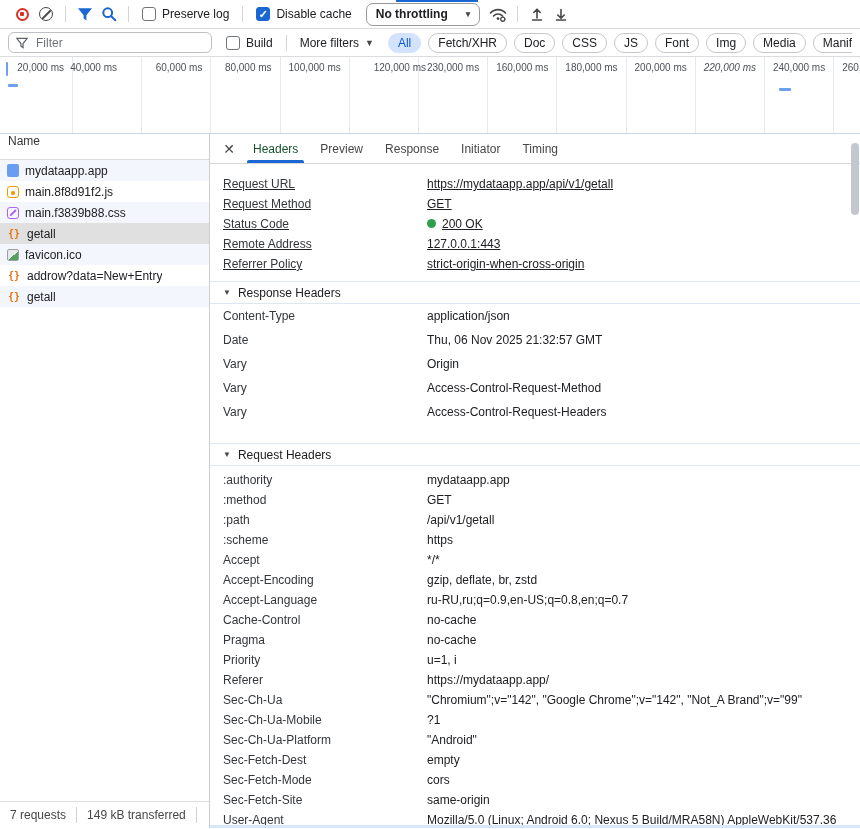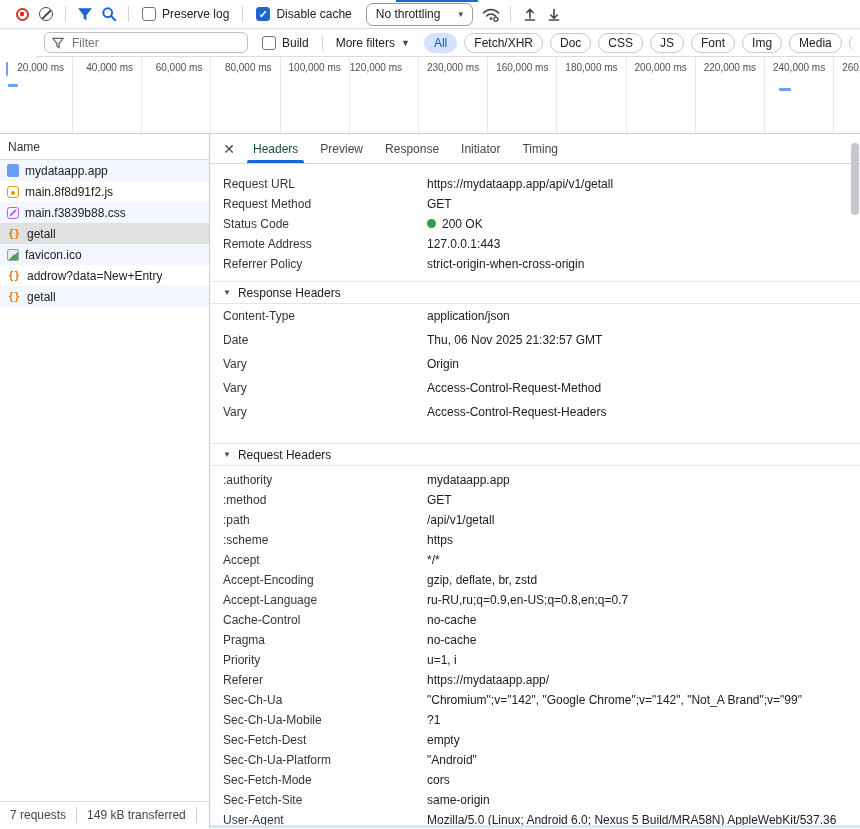--- a/index.html
+++ b/index.html
@@ -14,40 +14,40 @@
   .tbtn { width:24px; height:24px; display:flex; align-items:center; justify-content:center; flex:none; }
   .rec { width:13px; height:13px; border:2px solid #d93025; border-radius:50%; position:relative; }
   .rec::after { content:""; position:absolute; inset:2.5px; background:#d93025; border-radius:1px; }
   .clear { width:14px; height:14px; border:1.8px solid #474747; border-radius:50%; position:relative; overflow:hidden; }
   .clear::after { content:""; position:absolute; left:-2px; top:4.8px; width:18px; height:1.8px; background:#474747; transform:rotate(-45deg); }
   .vdiv { width:1px; height:16px; background:#d5d5d5; margin:0 7px; flex:none; }
   .cbwrap { display:flex; align-items:center; gap:6px; margin:0 6px; flex:none; }
   .checkbox { width:14px; height:14px; border:1.5px solid #70757a; border-radius:3px; background:#fff; flex:none; }
   .checkbox.checked { background:#1a66d2; border-color:#1a66d2; color:#fff; font-size:11px; line-height:12px; text-align:center; font-weight:bold; }
   .checkbox.checked::after { content:"✓"; }
-  .throttle { height:23px; border:1px solid #999; border-radius:7px; display:flex; align-items:center; padding:0 9px; gap:18px; margin-left:8px; flex:none; background:#fff; }
+  .throttle { height:23px; border:1px solid #999; border-radius:7px; display:flex; align-items:center; padding:0 9px; gap:18px; margin-left:8px; flex:none; background:#fff;font-weight:bold; }
   .caret { font-size:9px; color:#474747; }
   
-  .row2 { height:28px; border-bottom:1px solid #dadce0; display:flex; align-items:center; padding:0 8px;margin-left:36px; }
+  .row2 { height:28px; border-bottom:1px solid #dadce0; display:flex; align-items:center; padding:0 8px; }
   .filter-box { width:204px; height:21px; border:1px solid #bdc1c6; border-radius:6px; display:flex; align-items:center; padding:0 7px; gap:6px; flex:none; background:#fff; }
   .filter-box input { border:none; outline:none; flex:1; min-width:0; font:inherit; color:#202124; background:transparent; }
   .filter-box input::placeholder { color:#6f7378; }
   .lbl { white-space:nowrap; }
   .chips { display:flex; gap:7px; margin-left:8px; overflow:hidden; flex:1; align-items:center; }
   .chip { height:20px; padding:0 9px; border:1px solid #c7c7c7; border-radius:12px; display:flex; align-items:center; white-space:nowrap; background:#fff; flex:none; }
   .chip.active { background:#d3e3fd; border-color:#d3e3fd; color:#0b57d0; }
   
   .overview { height:77px; border-bottom:1px solid #c9d4e6; position:relative; overflow:hidden; background:#fff; }
   .tick-line { position:absolute; top:0; bottom:0; width:1px; background:#e4e9f2; }
   .tick-label { position:absolute; top:5px; font-size:10px; color:#4d5156; transform:translateX(-100%); white-space:nowrap; }
   .mark { position:absolute; background:#6ea0f2; border-radius:1px; }
   
   .main { display:flex; height:694px; }
   .left { width:210px; min-width:210px; border-right:1px solid #cdcdcd; display:flex; flex-direction:column; background:#fff; }
-  .name-header { height:26px; border-bottom:1px solid #dadce0; display:flex; align-items:center; padding-left:8px; color:#333; }
+  .name-header { height:26px; border-bottom:1px solid #dadce0; display:flex; padding-left:8px; color:#333; }
   .req-list { flex:1; overflow:hidden; }
   .req-row { height:21px; display:flex; align-items:center; gap:6px; padding-left:7px; cursor:default; }
   .req-row.striped { background:#f3f7fd; }
   .req-row.selected { background:#e0e0e0; }
   .req-label { overflow:hidden; white-space:nowrap; }
   .req-icon { width:14px; height:14px; display:flex; align-items:center; justify-content:center; flex:none; }
   .i-document { width:12px; height:13px; background:#699df2; border-radius:2px; }
   .i-document::after { content:""; display:block; margin:3px 2.5px 0; height:7px;
       background:repeating-linear-gradient(#fff 0 1.2px, transparent 1.2px 3px); }
   .i-script { width:12px; height:12px; border:1.4px solid #f29900; border-radius:3px; }
@@ -59,21 +59,21 @@
   .status-bar { height:27px; border-top:1px solid #dadce0; display:flex; align-items:center; color:#474747; }
   .sb-item { padding:0 10px; border-right:1px solid #d0d0d0; height:16px; display:flex; align-items:center; white-space:nowrap; }
   
   .details { flex:1; position:relative; overflow:hidden; background:#fff; }
   .tabs { height:30px; display:flex; align-items:center; border-bottom:1px solid #d6d6d6; padding-left:6px; }
   .close-x { width:26px; text-align:center; color:#474747; font-size:14px; flex:none; cursor:default; }
   .tab { padding:0 11px; height:100%; display:flex; align-items:center; color:#474747; position:relative; cursor:default; }
   .tab.active { color:#14532d; }
   .tab.active::after { content:""; position:absolute; left:5px; right:5px; bottom:0; height:3px; background:#1a66d2; border-radius:2px 2px 0 0; }
   .content { position:absolute; top:31px; bottom:0; left:0; right:0; overflow:hidden; }
-  .gen { padding-top:9px; }
+  .gen { padding-top:9px;text-decoration:underline; }
   .hrow { display:grid; grid-template-columns:204px 1fr; padding-left:13px; align-items:center; }
   .gen .hrow { height:20px; }
   .resp .hrow { height:24px; }
   .reqh { padding-top:4px; }
   .reqh .hrow { height:20px; }
   .hname { color:#33363a; white-space:nowrap; overflow:hidden; }
   .hval { color:#202124; white-space:nowrap; overflow:hidden; }
   .sec-head { height:23px; margin-top:7px; border-top:1px solid #dfe6f3; border-bottom:1px solid #dfe6f3; display:flex; align-items:center; padding-left:13px; gap:7px; color:#202124; }
   .resp { padding-bottom:12px; }
   .tri { font-size:8px; color:#474747; }
@@ -172,39 +172,39 @@
     </div>
 </div>
 
 <div class="overview" id="overview">
   <div class="mark" style="left:6px; top:5px; width:2px; height:14px;"></div>
   <div class="mark" style="left:8px; top:27px; width:10px; height:3px;"></div>
   <div class="mark" style="left:779px; top:31px; width:12px; height:3px;"></div>
 <div class="tick-line" style="left: 72px;"></div>
     <div class="tick-label" style="left: 64px;">20,000 ms</div>
     <div class="tick-line" style="left: 141.2px;"></div>
-    <div class="tick-label" style="left: 133px;">40,000 ms</div>
+    <div class="tick-label" style="left: 117px;">40,000 ms</div>
     <div class="tick-line" style="left: 210.4px;"></div>
     <div class="tick-label" style="left: 202.4px;">60,000 ms</div>
     <div class="tick-line" style="left: 279.6px;"></div>
     <div class="tick-label" style="left: 271.6px;">80,000 ms</div>
     <div class="tick-line" style="left: 348.8px;"></div>
     <div class="tick-label" style="left: 340.8px;">100,000 ms</div>
     <div class="tick-line" style="left: 418px;"></div>
-    <div class="tick-label" style="left: 402px; text-align: right;">120,000 ms</div>
+    <div class="tick-label" style="left: 426px; text-align: right;">120,000 ms</div>
     <div class="tick-line" style="left: 487.2px;"></div>
     <div class="tick-label" style="left: 479.2px;">230,000 ms</div>
     <div class="tick-line" style="left: 556.4px;"></div>
     <div class="tick-label" style="left: 548.4px;">160,000 ms</div>
     <div class="tick-line" style="left: 625.6px;"></div>
     <div class="tick-label" style="left: 617.6px;">180,000 ms</div>
     <div class="tick-line" style="left: 694.8px;"></div>
     <div class="tick-label" style="left: 686.8px;">200,000 ms</div>
     <div class="tick-line" style="left: 764px;"></div>
-    <div class="tick-label" style="left: 756px;">220,000 ms</div>
+    <div class="tick-label" style="left: 756px; font-style: italic;">220,000 ms</div>
     <div class="tick-line" style="left: 833.2px;"></div>
     <div class="tick-label" style="left: 825.2px;">240,000 ms</div>
     <div class="tick-label" style="left: 894.4px;">260,000 ms</div>
   </div>
 
 <div class="main">
   <div class="left">
     <div class="name-header">
       <span>Name</span>
     </div>
@@ -355,28 +355,28 @@
           </div>
           <div class="hrow">
             <div class="hname">Sec-Ch-Ua</div>
             <div class="hval">"Chromium";v="142", "Google Chrome";v="142", "Not_A Brand";v="99"</div>
           </div>
           <div class="hrow">
             <div class="hname">Sec-Ch-Ua-Mobile</div>
             <div class="hval">?1</div>
           </div>
           <div class="hrow">
+            <div class="hname">Sec-Ch-Ua-Platform</div>
+            <div class="hval">"Android"</div>
+          </div>
+          <div class="hrow">
             <div class="hname">Sec-Fetch-Dest</div>
             <div class="hval">empty</div>
           </div>
           <div class="hrow">
-            <div class="hname">Sec-Ch-Ua-Platform</div>
-            <div class="hval">"Android"</div>
-          </div>
-          <div class="hrow">
             <div class="hname">Sec-Fetch-Mode</div>
             <div class="hval">cors</div>
           </div>
           <div class="hrow">
             <div class="hname">Sec-Fetch-Site</div>
             <div class="hval">same-origin</div>
           </div>
           <div class="hrow">
             <div class="hname">User-Agent</div>
             <div class="hval">Mozilla/5.0 (Linux; Android 6.0; Nexus 5 Build/MRA58N) AppleWebKit/537.36</div>

